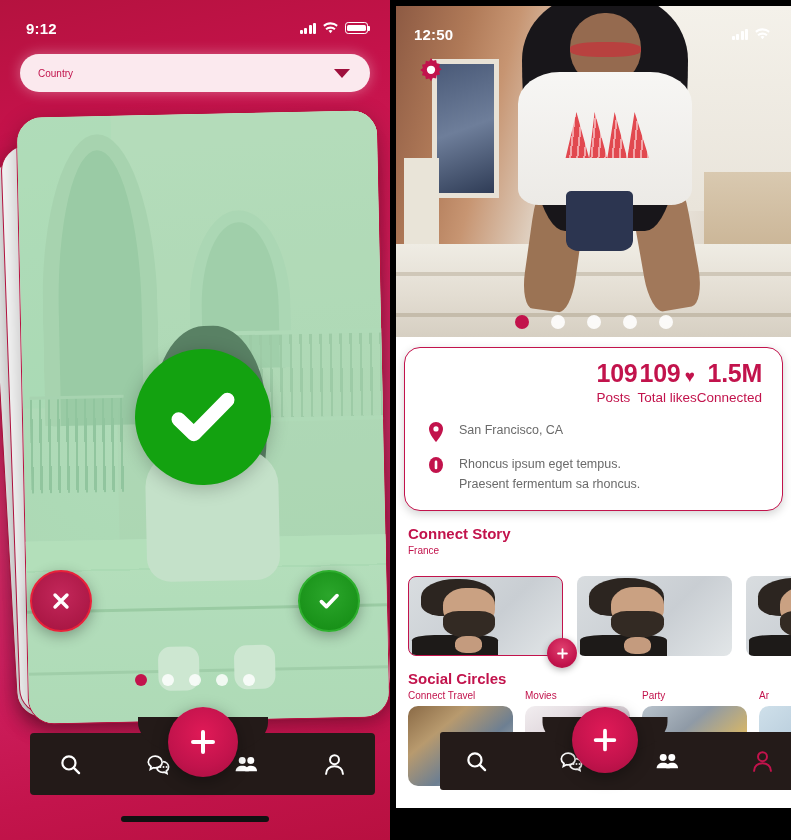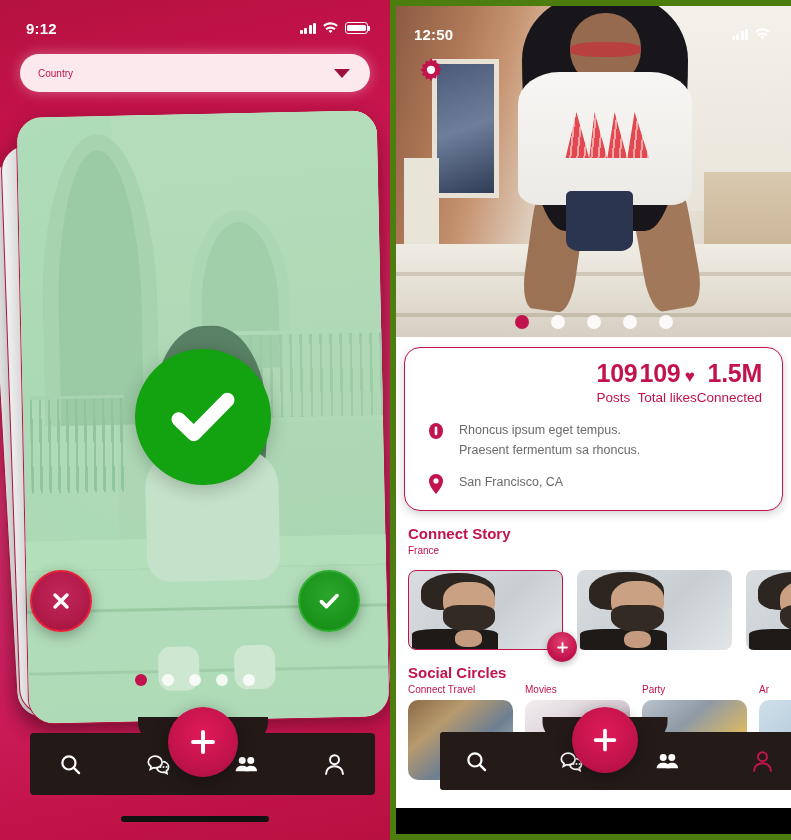--- a/index.html
+++ b/index.html
@@ -144,21 +144,21 @@
     display:flex; align-items:center; justify-content:center;
     box-shadow:0 4px 16px rgba(0,0,0,.35); z-index:5;
   }
   .fab svg { width:32px; height:32px; }
   .home-ind { position:absolute; left:50%; bottom:18px; transform:translateX(-50%);
     width:148px; height:6px; border-radius:3px; background:#111; z-index:60; }
 
   
   .phone-right {
     position:relative; width:401px; height:840px;
-    background:#4d7c0f; overflow:hidden;
+    background:#000000; overflow:hidden;
   }
   .rp-inner { position:absolute; left:6px; top:6px; right:0; bottom:6px; background:#fff; overflow:hidden; }
   .hero { position:relative; width:100%; height:331px; overflow:hidden; }
   .hero-bg { position:absolute; inset:0;
     background: linear-gradient(105deg,#8d5a43 0%, #b07a58 16%, #c79572 26%, #e5ded3 44%, #efece6 62%, #ded5c8 80%, #cbbfae 100%); }
   .h-win { position:absolute; left:9%; top:16%; width:17%; height:42%;
     background: linear-gradient(160deg,#4a5a78 0%, #6e7e9a 50%, #2f3c56 100%);
     border:5px solid #e8e2d6; }
   .h-win2 { position:absolute; left:2%; top:46%; width:9%; height:26%;
     background:#e9e4d8; }
@@ -220,21 +220,21 @@
   .meta { margin-top:16px; display:flex; flex-direction:column; gap:13px; }
   .meta-row { display:flex; align-items:flex-start; gap:14px; padding-left:8px; }
   .meta-ico { width:18px; flex:0 0 18px; display:flex; justify-content:center; padding-top:1px;}
   .meta-ico svg { width:16px; height:20px; }
   .meta-txt { font-size:12.5px; color:#6a6a6a; line-height:1.55; }
 
   
   .sec-title { font-size:15px; font-weight:bold; color:#c2134c; margin:14px 0 3px 12px; }
   .story-row { display:flex; gap:14px; padding-left:12px; position:relative; }
   .story-col { position:relative; }
-  .story-cap { font-size:10px; color:#c2134c; margin-bottom:12px; height:13px; }
+  .story-cap { font-size:10px; color:#c2134c; margin-bottom:18px; height:13px; }
   .story-card {
     width:155px; height:80px; border-radius:8px; overflow:hidden; position:relative;
     background: linear-gradient(135deg,#d9dde0 0%, #c9ced3 55%, #e2e6e8 100%);
   }
   .story-card.sel { border:1.8px solid #c2134c; }
   .m-hair{position:absolute;left:8%;top:2%;width:48%;height:48%;background:#2c2520;border-radius:48% 48% 30% 30%;}
   .m-face{position:absolute;left:22%;top:14%;width:34%;height:50%;background:#caa182;border-radius:44%;}
   .m-beard{position:absolute;left:22%;top:44%;width:34%;height:34%;background:#332a23;border-radius:30% 30% 50% 50%;}
   .m-body{position:absolute;left:2%;bottom:0;width:56%;height:26%;background:#1d1a18;border-radius:26% 26% 0 0;}
   .m-hand{position:absolute;left:30%;bottom:2%;width:18%;height:22%;background:#c49b7e;border-radius:40%;}
@@ -469,37 +469,37 @@
           <div class="stat r">
             <div class="stat-v">1.5M</div>
             <div class="stat-l">Connected</div>
           </div>
         </div>
 
         <div class="meta">
           <div class="meta-row">
             <div class="meta-ico">
               <svg viewBox="0 0 16 20">
+                <path d="M8 0C4.1 0 1 3.1 1 7c0 5.2 7 13 7 13s7-7.8 7-13c0-3.9-3.1-7-7-7z" fill="#c2134c"></path>
+                <circle cx="8" cy="6.9" r="2.6" fill="#fff"></circle>
+              </svg>
+            </div>
+            <div class="meta-txt">San Francisco, CA</div>
+          </div>
+          <div class="meta-row">
+            <div class="meta-ico">
+              <svg viewBox="0 0 16 20">
                 <ellipse cx="8" cy="9" rx="7" ry="8" fill="#c2134c"></ellipse>
                 <rect x="6.7" y="4.6" width="2.6" height="8.6" rx="1.3" fill="#fff"></rect>
               </svg>
             </div>
             <div class="meta-txt">
               <div>Rhoncus ipsum eget tempus.</div>
               <div>Praesent fermentum sa  rhoncus.</div>
             </div>
-          </div>
-          <div class="meta-row">
-            <div class="meta-ico">
-              <svg viewBox="0 0 16 20">
-                <path d="M8 0C4.1 0 1 3.1 1 7c0 5.2 7 13 7 13s7-7.8 7-13c0-3.9-3.1-7-7-7z" fill="#c2134c"></path>
-                <circle cx="8" cy="6.9" r="2.6" fill="#fff"></circle>
-              </svg>
-            </div>
-            <div class="meta-txt">San Francisco, CA</div>
           </div>
         </div>
       </div>
 
       <div class="sec-title">Connect Story</div>
       <div class="story-row">
         <div class="story-col">
           <div class="story-cap">France</div>
           <div class="story-card sel">
             <div class="m-body"></div>

